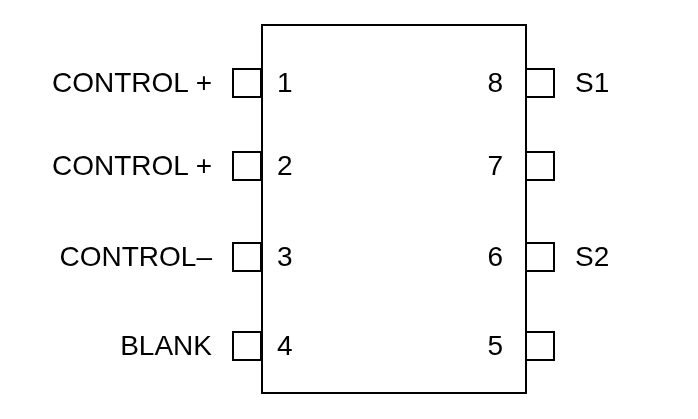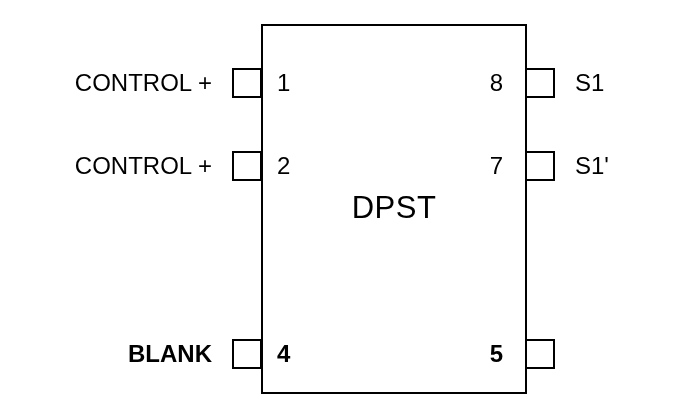--- a/index.html
+++ b/index.html
@@ -41,28 +41,28 @@
   
   .pin-row {
     position: absolute;
     left: 0;
     right: 0;
     height: 32px;
   }
   .row-1 { top: 67px; }
   .row-2 { top: 150px; }
   .row-3 { top: 241px; }
-  .row-4 { top: 338px; font-weight: bold; }
+  .row-4 { top: 330px; }
 
   .pin-row span {
     position: absolute;
     display: block;
   }
   .lbl, .num {
-    font-size: 24px;
+    font-size: 28px;
     line-height: 32px;
     white-space: nowrap;
   }
   .lbl-left  { right: 486px; text-align: right; }
   .lbl-right { left: 575px;  text-align: right; }
   .num-left  { left: 277px; }
   .num-right { right: 195px; text-align: right; }
   
   .lead {
     top: 1px;
@@ -74,40 +74,46 @@
   }
   .lead-left  { left: 232px; }
   .lead-right { left: 525px; }
 </style>
 </head>
 <body>
 
 <div class="canvas" style="--line: #000000; --text: #000000; --bg: #ffffff;">
 
   <div class="chip-body"></div>
-  <div class="chip-title">DPST</div>
 
   <div class="pin-row row-1">
     <span class="lbl lbl-left">CONTROL +</span>
     <span class="lead lead-left"></span>
     <span class="num num-left">1</span>
     <span class="num num-right">8</span>
     <span class="lead lead-right"></span>
     <span class="lbl lbl-right">S1</span>
   </div>
 
   <div class="pin-row row-2">
     <span class="lbl lbl-left">CONTROL +</span>
     <span class="lead lead-left"></span>
     <span class="num num-left">2</span>
     <span class="num num-right">7</span>
     <span class="lead lead-right"></span>
-    <span class="lbl lbl-right">S1'</span>
   </div>
 
+  <div class="pin-row row-3">
+    <span class="lbl lbl-left">CONTROL–</span>
+    <span class="lead lead-left"></span>
+    <span class="num num-left">3</span>
+    <span class="num num-right">6</span>
+    <span class="lead lead-right"></span>
+    <span class="lbl lbl-right">S2</span>
+  </div>
 
   <div class="pin-row row-4">
     <span class="lbl lbl-left">BLANK</span>
     <span class="lead lead-left"></span>
     <span class="num num-left">4</span>
     <span class="num num-right">5</span>
     <span class="lead lead-right"></span>
   </div>
 
 </div>

